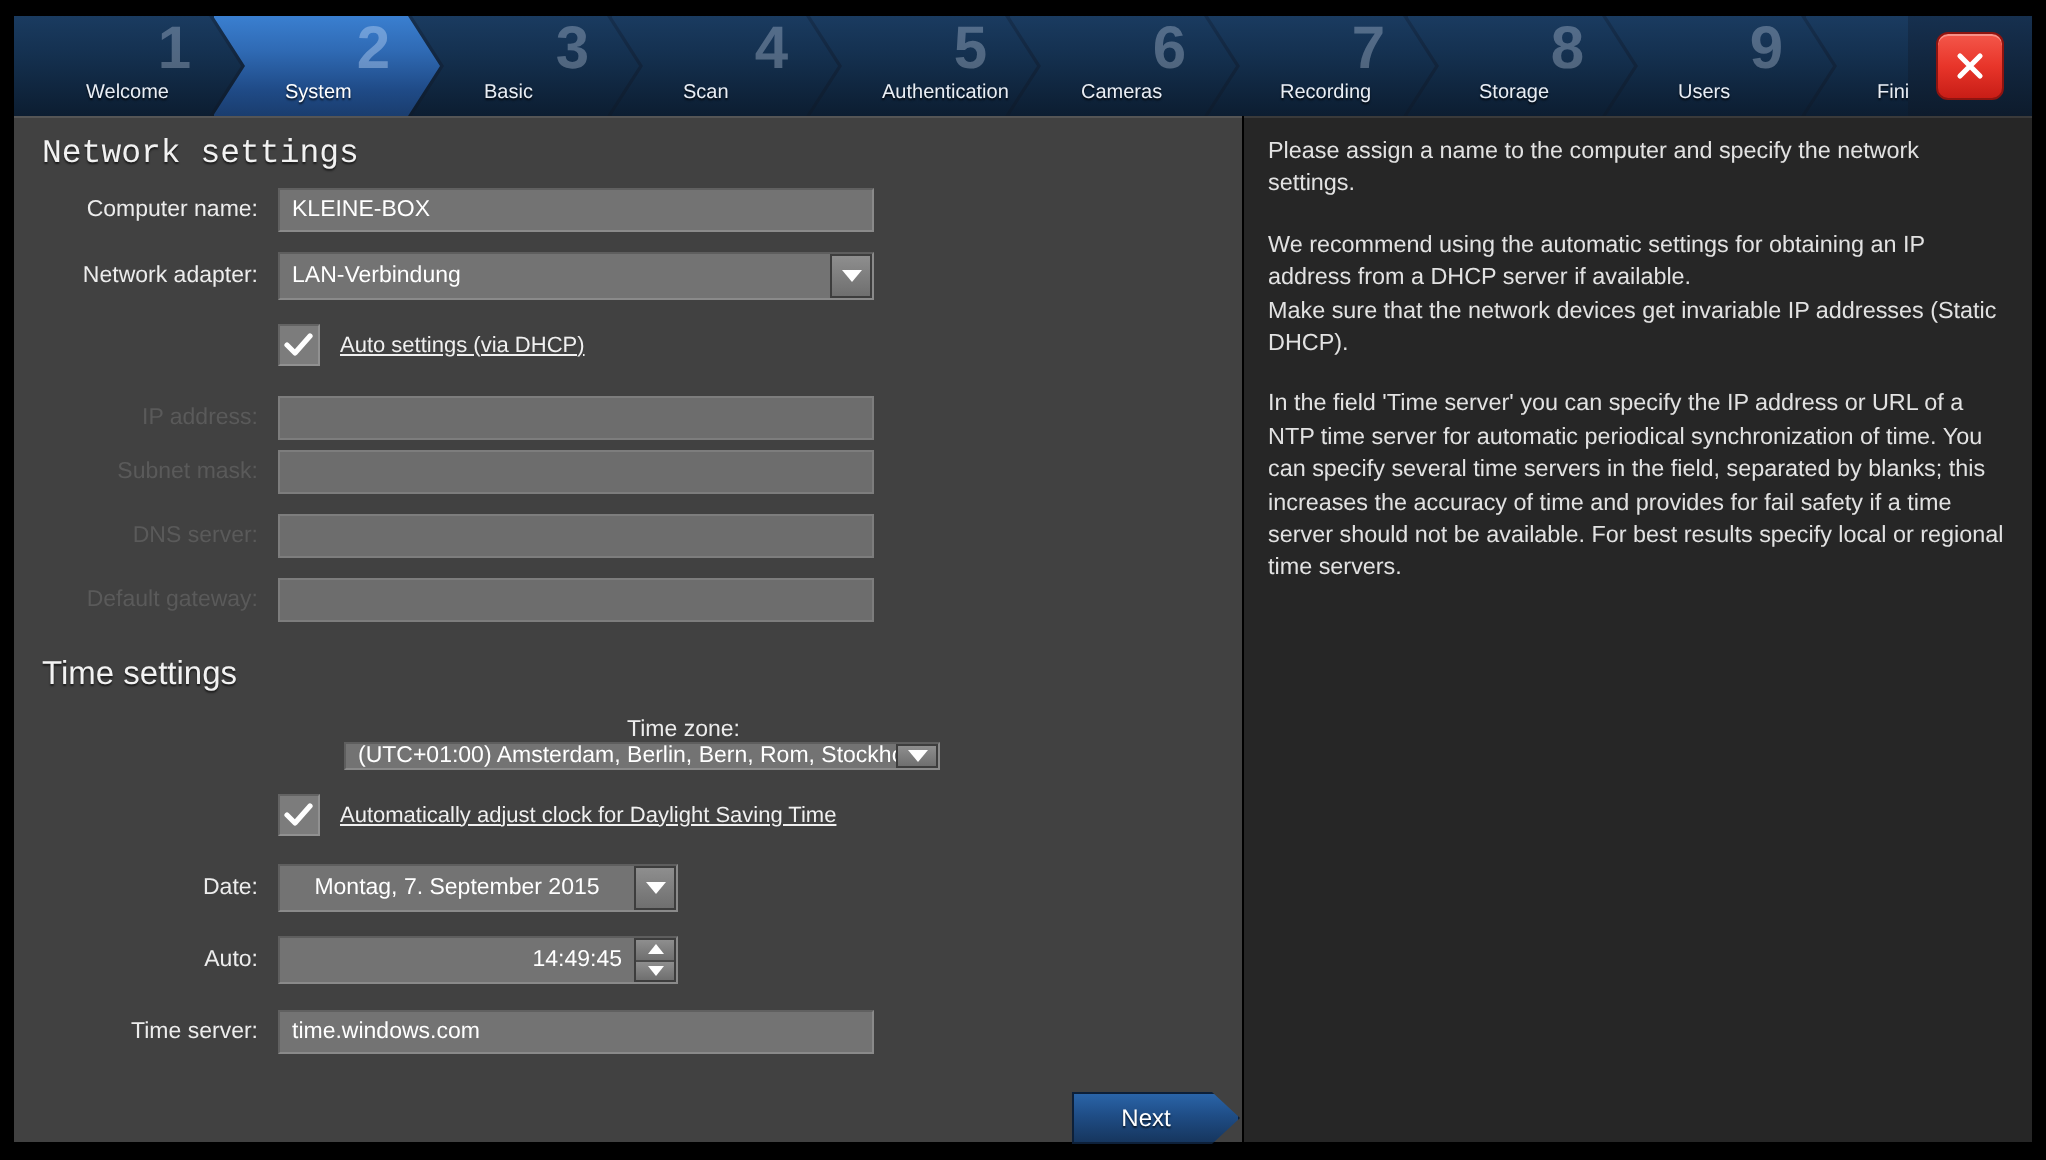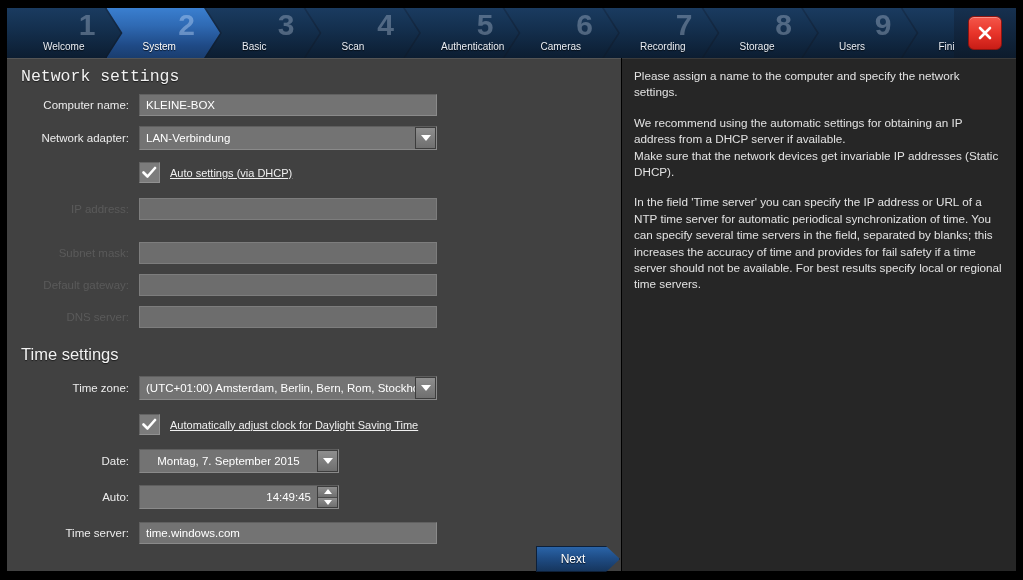--- a/index.html
+++ b/index.html
@@ -376,38 +376,38 @@
         </svg>
       </div>
       <div class="check-label">Auto settings (via DHCP)</div>
     </div>
 
     <div class="row" style="margin-top:15px;">
       <div class="row-label disabled">IP address:</div>
       <div class="field wide disabled"></div>
     </div>
 
-    <div class="row" style="margin-top:22px;">
+    <div class="row" style="margin-top:5px;">
       <div class="row-label disabled">Subnet mask:</div>
+      <div class="field wide disabled"></div>
+    </div>
+
+    <div class="row" style="margin-top:10px;">
+      <div class="row-label disabled">DNS server:</div>
       <div class="field wide disabled"></div>
     </div>
 
     <div class="row" style="margin-top:10px;">
       <div class="row-label disabled">Default gateway:</div>
       <div class="field wide disabled"></div>
     </div>
 
-    <div class="row" style="margin-top:10px;">
-      <div class="row-label disabled">DNS server:</div>
-      <div class="field wide disabled"></div>
-    </div>
-
     <div class="section-title" style="margin-top:17px;">Time settings</div>
 
-    <div class="row" style="height:24px;margin-top:12px;">
+    <div class="row" style="height:24px;margin-top:12px;flex-direction:column;">
       <div class="row-label">Time zone:</div>
       <div class="combo">
         <div class="combo-text">(UTC+01:00) Amsterdam, Berlin, Bern, Rom, Stockholm, Wien</div>
         <div class="arrow-btn">
           <div class="tri-down"></div>
         </div>
       </div>
     </div>
 
     <div class="check-row" style="margin-top:14px;">

